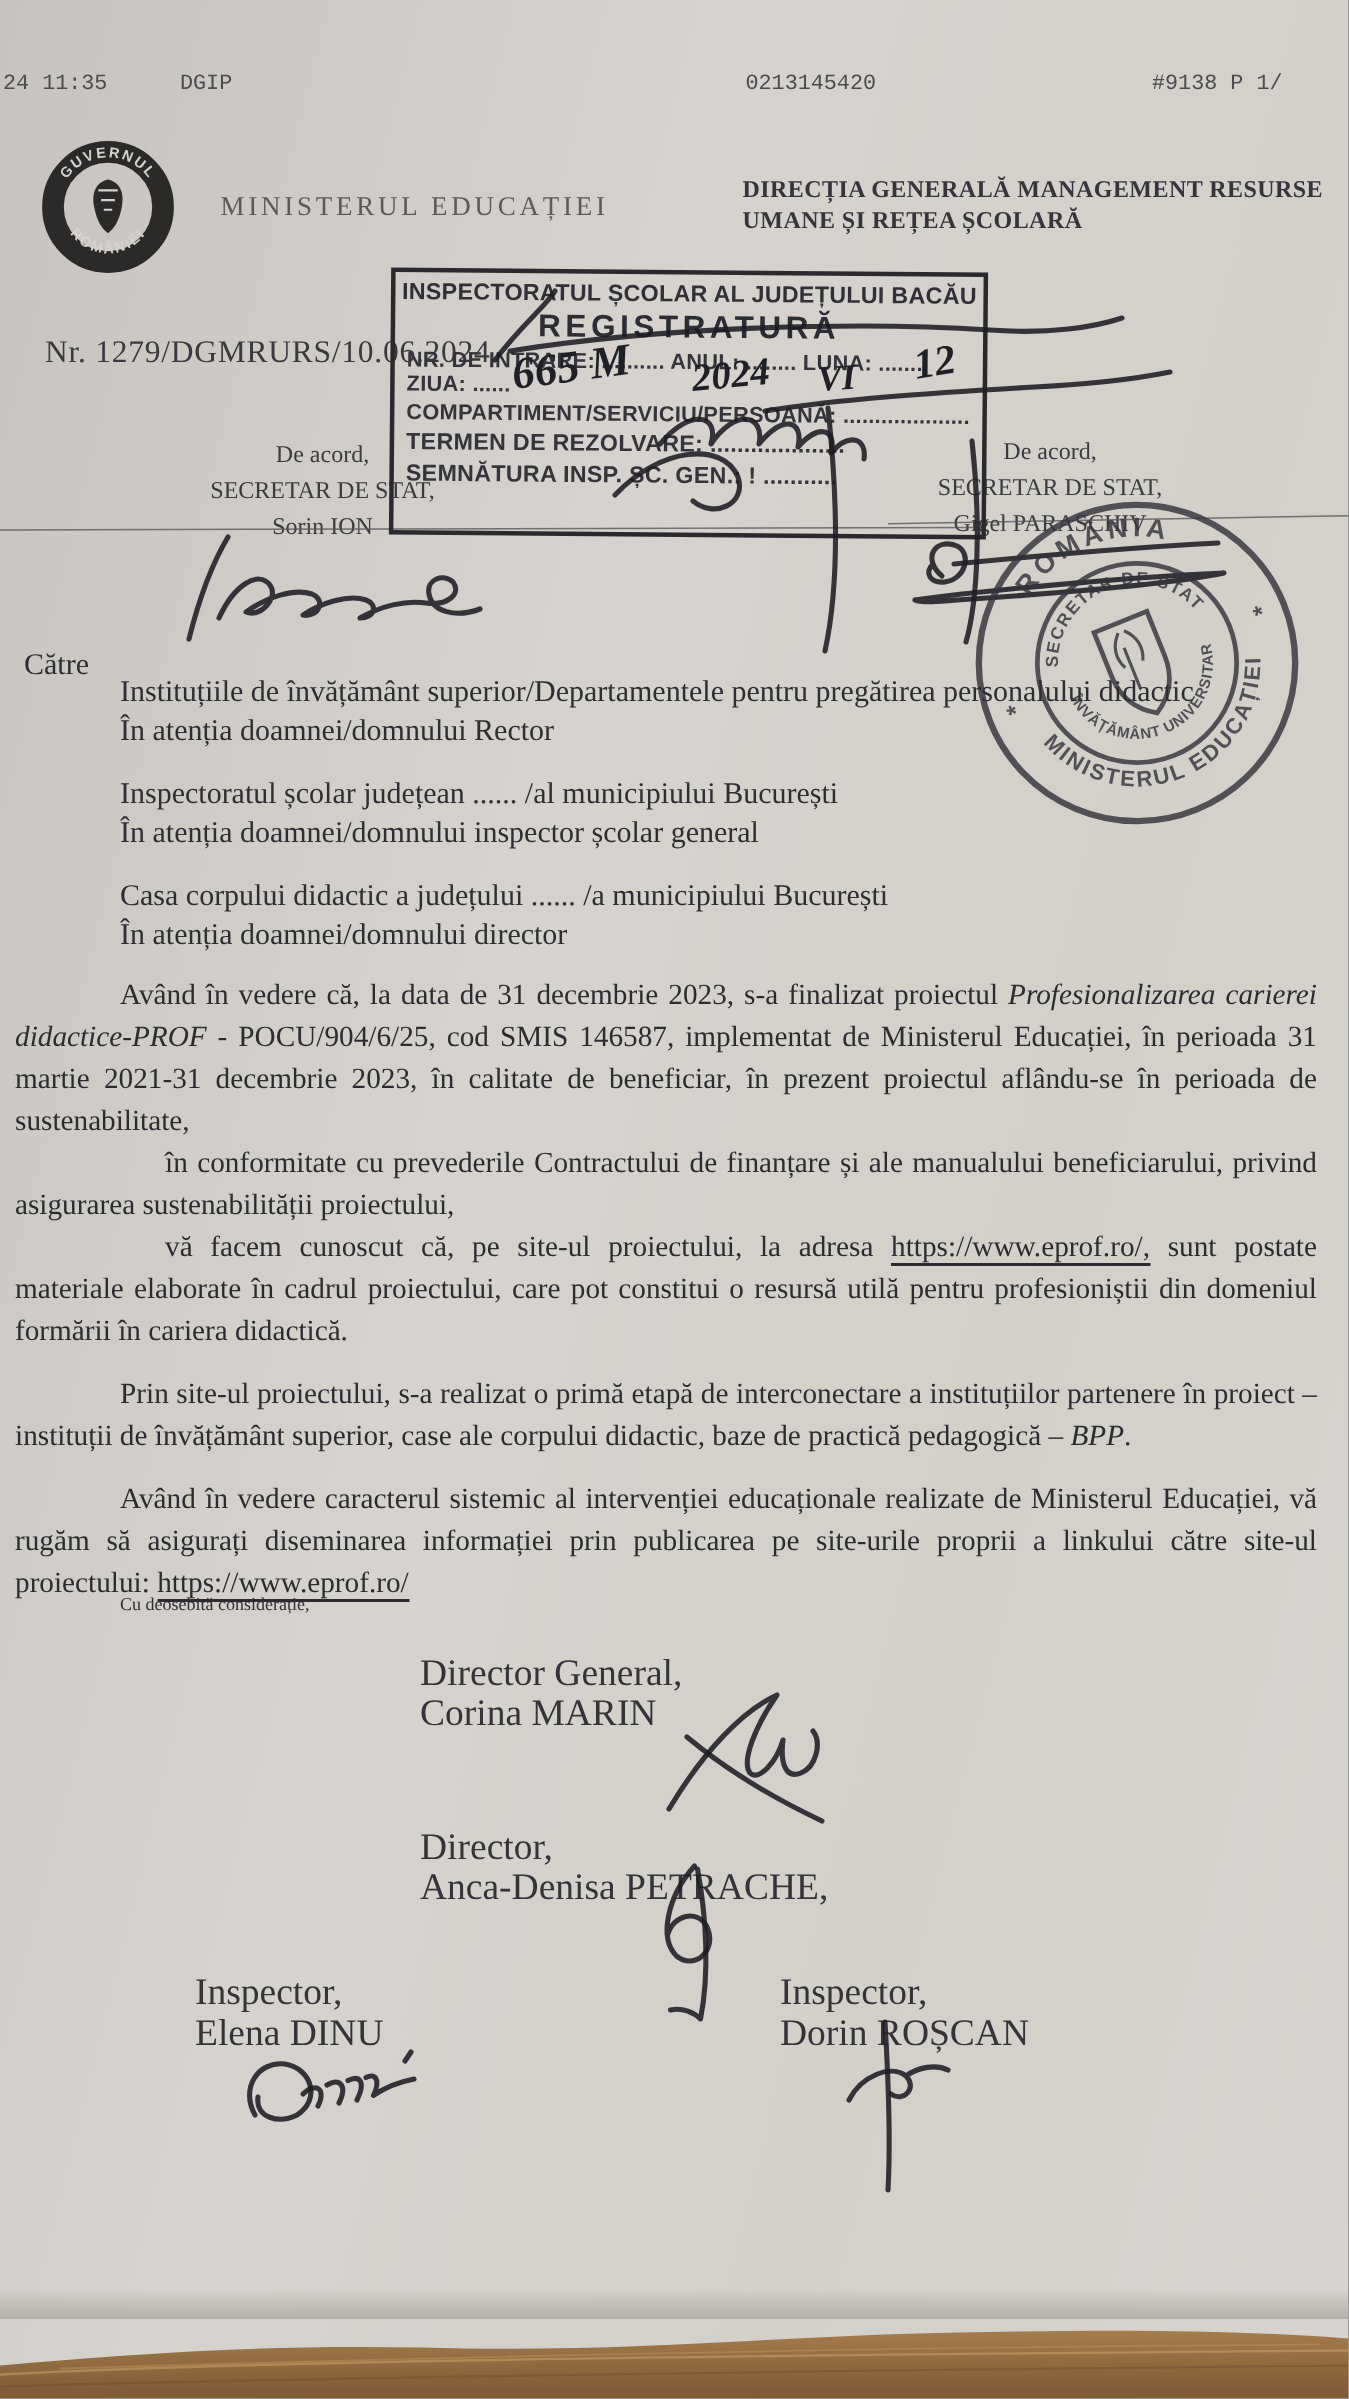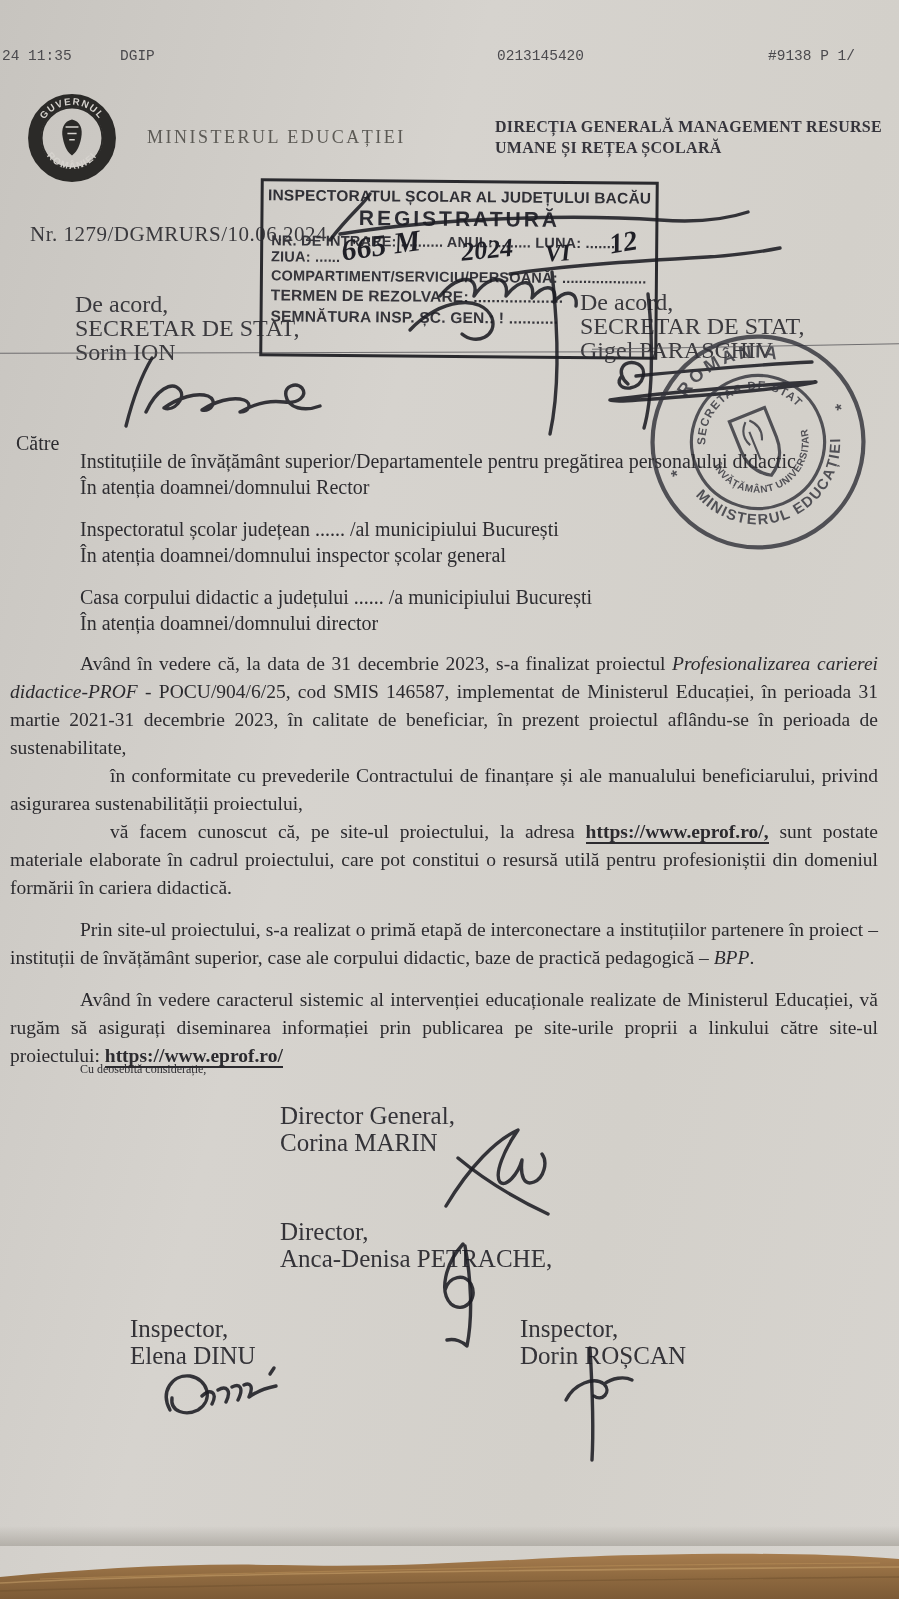--- a/index.html
+++ b/index.html
@@ -11,21 +11,21 @@
   .fax{position:absolute;top:48px;left:0;width:100%;font-family:"Liberation Mono",monospace;font-size:14.5px;color:#4b4a4e;}
   .fax span{position:absolute;white-space:nowrap;text-align:right;}
   .fax .t{left:2px;} .fax .s{left:120px;} .fax .n{left:497px;} .fax .p{left:768px;}
 
   .seal{position:absolute;left:26px;top:92px;}
   .ministry-name{position:absolute;left:147px;top:127px;font-size:18px;letter-spacing:2.5px;color:#5c5a55;}
   .dir-block{position:absolute;left:495px;top:116px;width:390px;text-align:left;font-weight:bold;font-size:16px;line-height:21px;color:#36353c;letter-spacing:.3px;}
 
   .nr-line{position:absolute;left:30px;top:222px;font-size:21px;color:#3a393d;letter-spacing:.5px;}
 
-  .approve{position:absolute;font-size:24px;line-height:24px;color:#3b3a3e;}
+  .approve{position:absolute;text-align:center;font-size:16px;line-height:24px;color:#3b3a3e;}
   .approve-left{left:75px;top:292px;width:280px;}
   .approve-right{left:580px;top:290px;width:240px;}
   .scan-line{position:absolute;height:0;border-top:1.6px solid #57565a;opacity:.8;}
   .scan-line.l1{left:0;top:352px;width:655px;transform:rotate(-.15deg);}
   .scan-line.l2{left:592px;top:346px;width:307px;transform:rotate(-1deg);}
 
   .stamp-box{
     position:absolute;left:260px;top:180px;width:392px;height:172px;
     border:3px solid #2a2a2e;background:transparent;transform:rotate(.5deg);
     font-family:"Liberation Sans",sans-serif;font-weight:bold;color:#35343a;
@@ -50,21 +50,21 @@
   .catre{position:absolute;left:16px;top:432px;font-size:20px;}
   .addr{position:absolute;left:80px;top:448px;font-size:20px;line-height:26px;}
   .addr div{white-space:nowrap;}
   .addr .gap{height:16px;}
 
   .body{position:absolute;left:10px;top:650px;width:868px;font-size:19.5px;line-height:28px;text-align:justify;color:#2c2b2f;}
   .body p{margin:0;}
   .body p.i70{text-indent:70px;}
   .body p.i100{text-indent:100px;}
   .body p.mt{margin-top:14px;}
-  .lnk{font-weight:bold;border-bottom:2px solid currentColor;}
+  .lnk{font-weight:normal;border-bottom:2px solid currentColor;}
 
   .closing{position:absolute;left:80px;top:1062px;font-size:12px;}
   .sigblock{position:absolute;font-size:25px;line-height:27px;color:#343338;}
   .sb-dg{left:280px;top:1102px;width:300px;}
   .sb-dir{left:280px;top:1218px;width:300px;}
   .sb-il{left:130px;top:1315px;width:160px;}
   .sb-ir{left:520px;top:1315px;width:170px;}
 
   .edge-shadow{position:absolute;left:0;top:1526px;width:899px;height:20px;background:linear-gradient(rgba(210,207,201,0),rgba(176,172,165,.9));}
   .wood{position:absolute;left:0;top:1543px;}

